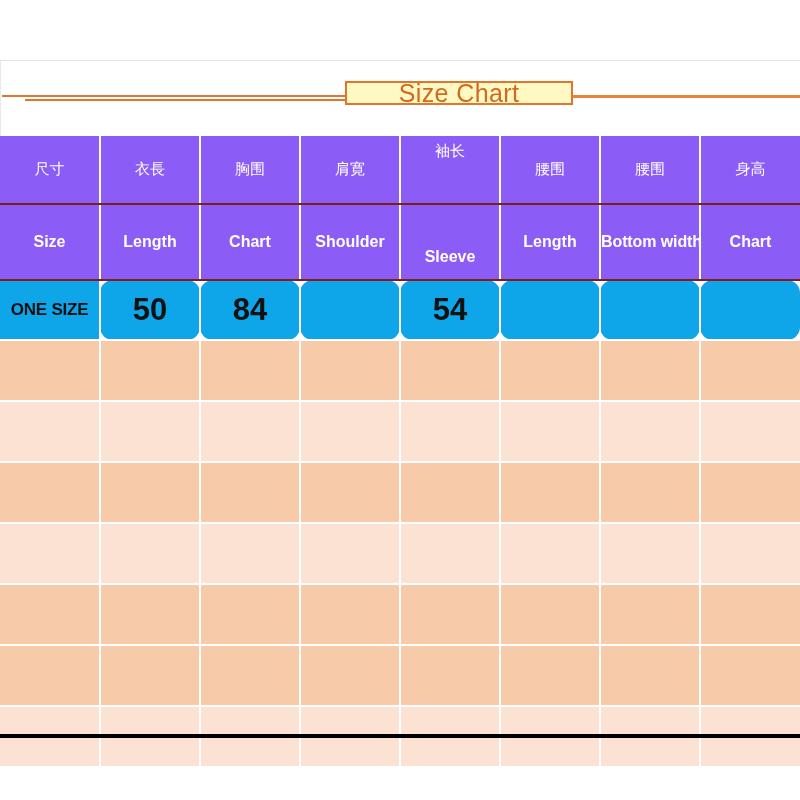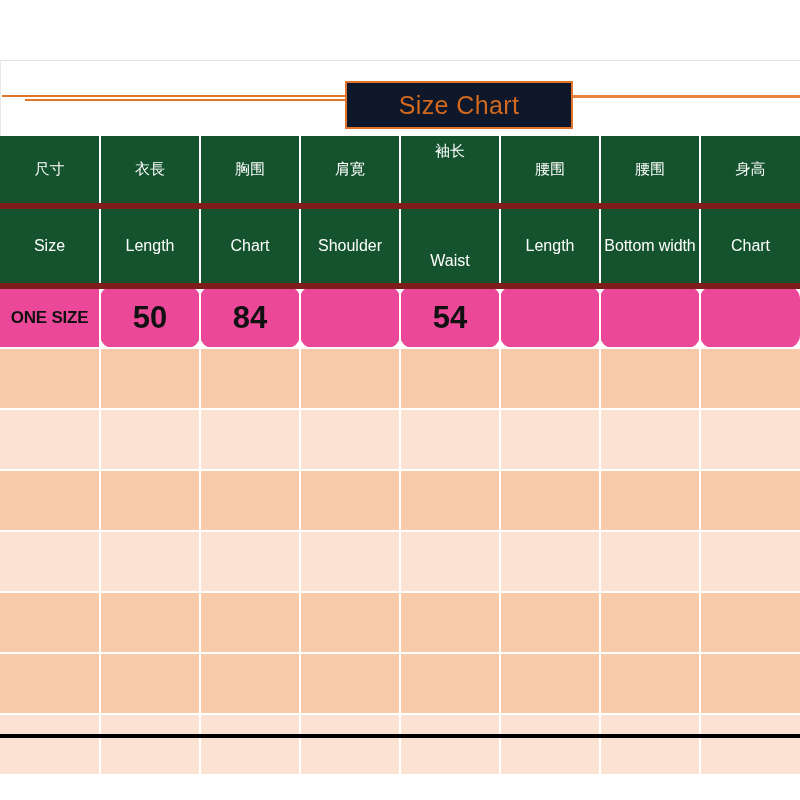--- a/index.html
+++ b/index.html
@@ -66,23 +66,23 @@
     top: 17px;
     width: 228px;
     height: 3px;
     background: #e8823c;
   }
   .title-box {
     position: absolute;
     left: 345px;
     top: 3px;
     width: 228px;
-    height: 48px;
+    height: 24px;
     border: 2px solid #e2752c;
-    background: #0f172a;
+    background: #fef9c3;
     box-sizing: border-box;
     display: flex;
     align-items: center;
     justify-content: center;
   }
   .title-text {
     color: #d2691e;
     font-size: 25px;
     font-weight: 400;
     letter-spacing: 0.4px;
@@ -108,51 +108,51 @@
     text-align: center;
     vertical-align: middle;
     overflow: visible;
     white-space: nowrap;
   }
   .size-table td:last-child { border-right: none; }
 
   
   tr.row-head-cn td,
   tr.row-head-en td {
-    background: #14532d;
+    background: #8b5cf6;
     color: #ffffff;
     height: 61px;
-    border-bottom: 6px solid #7f1d1d;
+    border-bottom: 2px solid #7f1d1d;
   }
   tr.row-head-cn td {
     font-size: 15px;
     font-family: "DejaVu Sans", "Liberation Sans", sans-serif;
     vertical-align: middle;
   }
   tr.row-head-cn td.cell-sleeve-cn {
     vertical-align: top;
     padding-top: 6px;
   }
   tr.row-head-en td {
     font-size: 16px;
-    font-weight: 400;
+    font-weight: 700;
   }
   tr.row-head-en td.cell-sleeve-en {
     vertical-align: bottom;
     padding-bottom: 13px;
   }
   tr.row-head-en td.cell-bottomwidth-en {
     font-size: 16px;
     letter-spacing: -0.1px;
     margin-left: 28px;
   }
 
   
   tr.row-data td {
-    background: #ec4899;
+    background: #0ea5e9;
     height: 58px;
     color: #111111;
     border-bottom: 2px solid #ffffff;
   }
   tr.row-data td.cell-sizename {
     font-size: 17px;
     font-weight: 700;
     letter-spacing: -0.2px;
   }
   tr.row-data td.cell-value {
@@ -217,21 +217,21 @@
         <td>腰围</td>
         <td>腰围</td>
         <td>身高</td>
       </tr>
 
       <tr class="row-head-en">
         <td>Size</td>
         <td>Length</td>
         <td>Chart</td>
         <td>Shoulder</td>
-        <td class="cell-sleeve-en">Waist</td>
+        <td class="cell-sleeve-en">Sleeve</td>
         <td>Length</td>
         <td class="cell-bottomwidth-en">Bottom width</td>
         <td>Chart</td>
       </tr>
 
       <tr class="row-data">
         <td class="cell-sizename">ONE SIZE</td>
         <td class="cell-value">50</td>
         <td class="cell-value">84</td>
         <td class="cell-value"></td>

